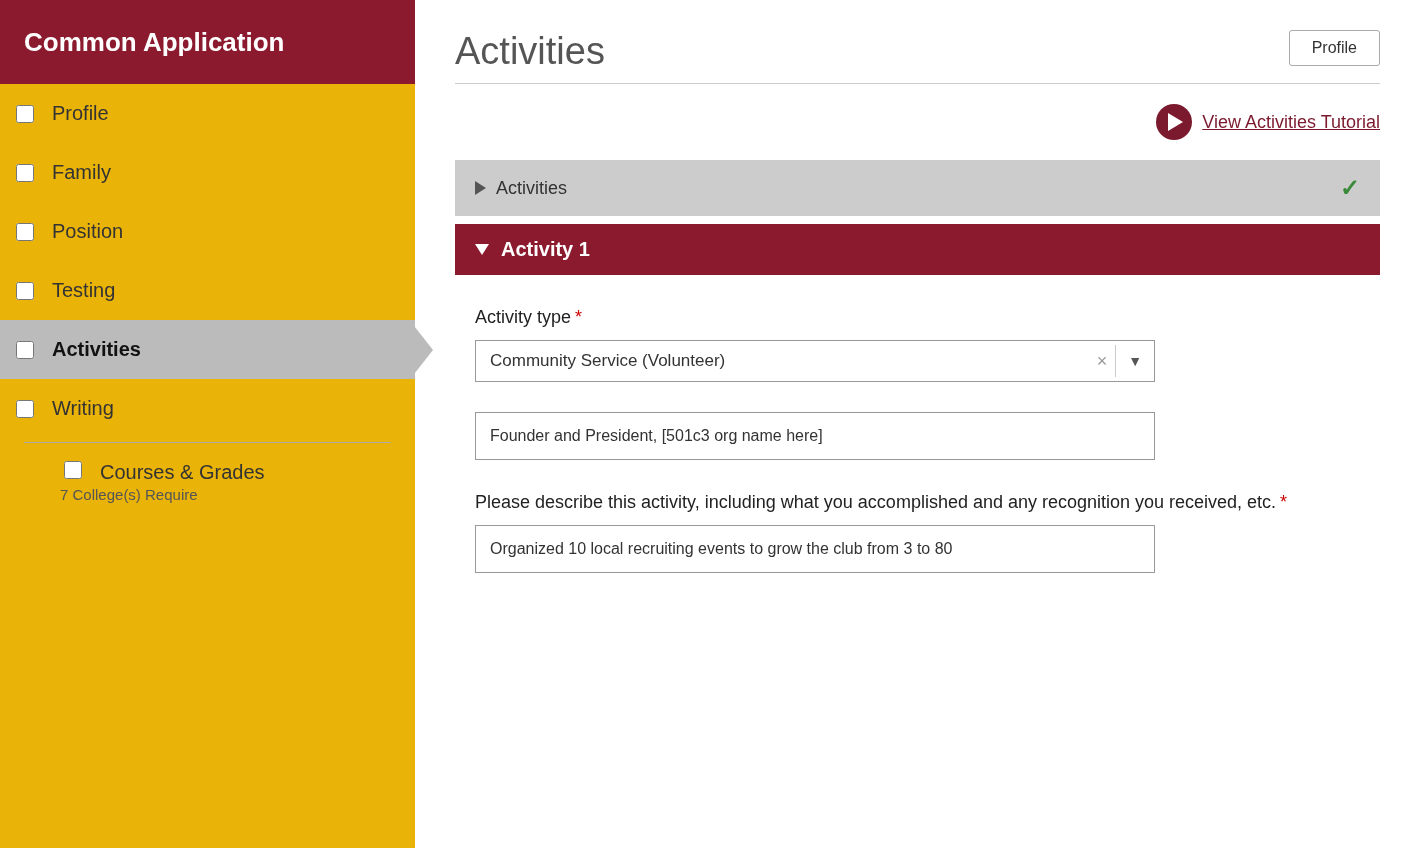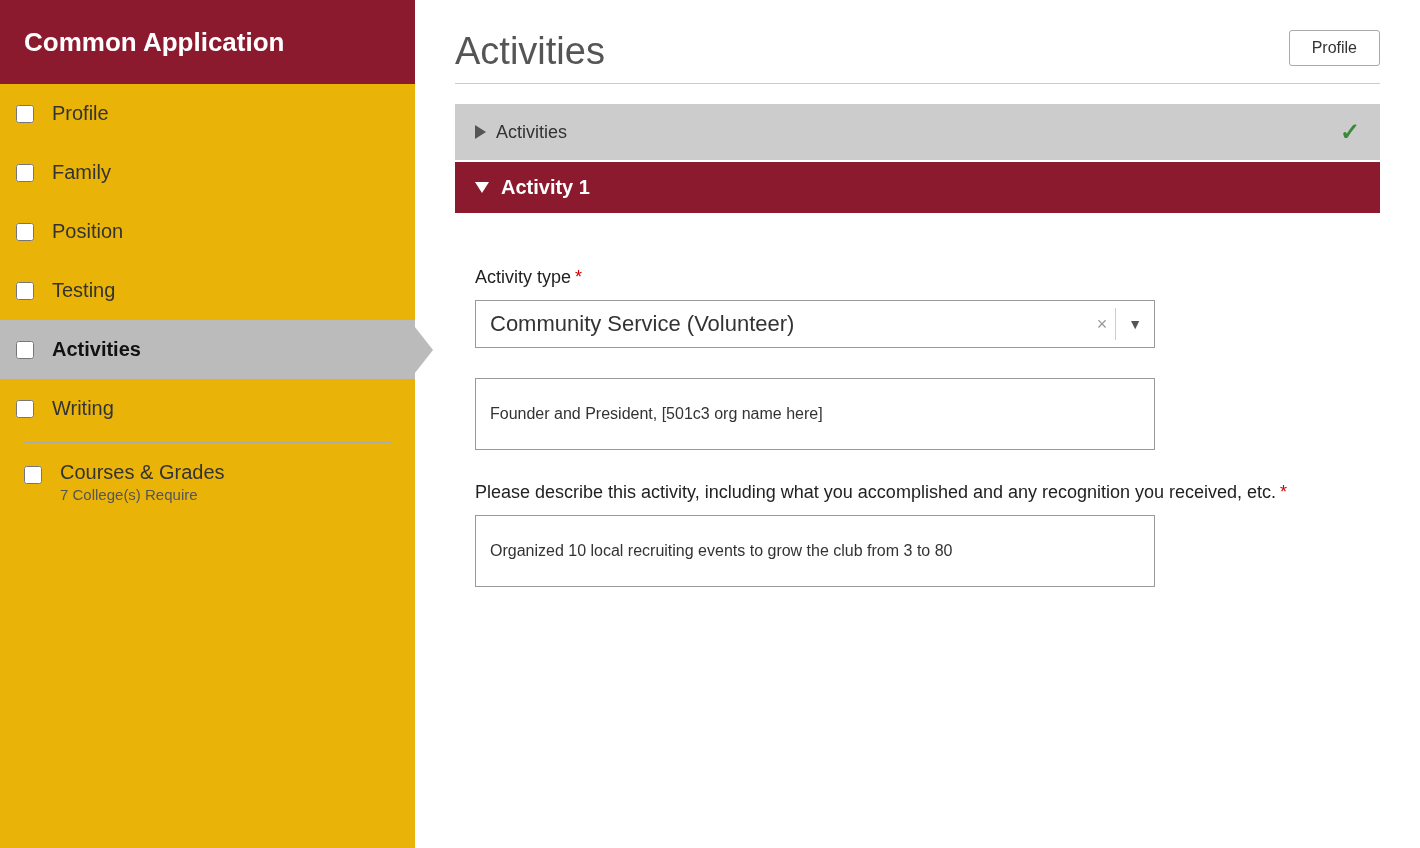--- a/index.html
+++ b/index.html
@@ -74,23 +74,24 @@
       border-top: 1px solid #aaa;
       margin: 4px 24px;
     }
     .courses-item {
       display: flex;
       flex-direction: column;
       padding: 14px 24px;
     }
     .courses-item-top {
       display: flex;
-      align-items: flex-end;
+      align-items: flex-start;
       font-size: 20px;
       color: #333;
+      margin-left: 40px;
     }
     .courses-sub {
       font-size: 15px;
       color: #555;
       margin-left: 36px;
       margin-top: 2px;
     }
 
     
     .main {
@@ -192,40 +193,39 @@
       color: #3a8a3a;
       font-size: 24px;
       font-weight: bold;
     }
     .activity-header {
       background: #8b1a2e;
       padding: 14px 20px;
       display: flex;
       align-items: center;
       cursor: pointer;
-      margin-top: 2px;
+      margin-top: 8px;
     }
     .triangle-down {
       width: 0;
       height: 0;
       border-left: 7px solid transparent;
       border-right: 7px solid transparent;
       border-top: 11px solid white;
       margin-right: 12px;
     }
     .activity-title {
       font-size: 20px;
       color: white;
       font-weight: bold;
     }
 
     
     .form-section {
       padding: 30px 20px 20px 20px;
-      margin-top: 22px;
     }
     .field-group {
       margin-bottom: 30px;
     }
     .field-label {
       font-size: 18px;
       color: #222;
       margin-bottom: 10px;
       line-height: 1.4;
     }
@@ -237,40 +237,40 @@
       position: relative;
       display: inline-flex;
       align-items: center;
       border: 1px solid #999;
       background: white;
       width: 680px;
     }
     .select-value {
       flex: 1;
       padding: 10px 14px;
-      font-size: 22px;
+      font-size: 17px;
       color: #333;
     }
     .select-clear {
       color: #999;
       font-size: 18px;
       padding: 0 8px;
       cursor: pointer;
     }
     .select-arrow {
       border-left: 1px solid #ccc;
       padding: 8px 12px;
       color: #555;
       cursor: pointer;
       font-size: 14px;
     }
     .text-input {
       display: block;
       width: 680px;
-      padding: 26px 14px;
+      padding: 14px 14px;
       font-size: 16px;
       border: 1px solid #999;
       background: white;
       color: #333;
     }
   </style>
 </head>
 <body>
 
 <div class="sidebar">
@@ -315,20 +315,24 @@
 
 <div class="main">
   <div class="main-inner">
 
     <div class="page-header">
       <h1 class="page-title">Activities</h1>
       <button class="preview-btn">Profile</button>
     </div>
     <hr class="header-divider">
 
+    <div class="tutorial-row">
+      <div class="play-icon"></div>
+      <a class="tutorial-link">View Activities Tutorial</a>
+    </div>
 
     <div class="accordion-header">
       <div class="accordion-title">
         <div class="triangle-right"></div>
         <span>Activities</span>
       </div>
       <span class="checkmark">✓</span>
     </div>
 
     <div class="activity-header">

